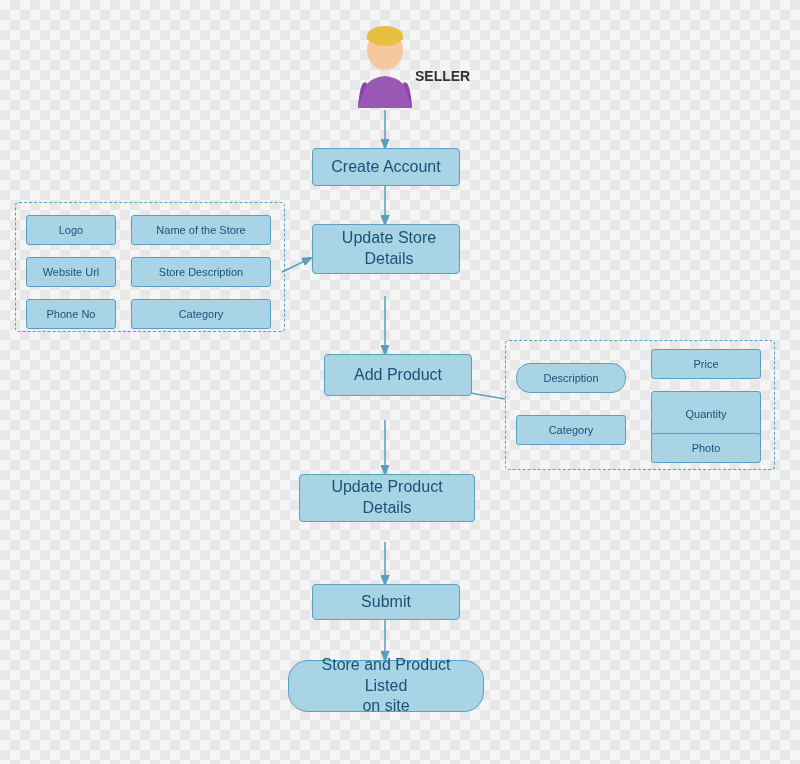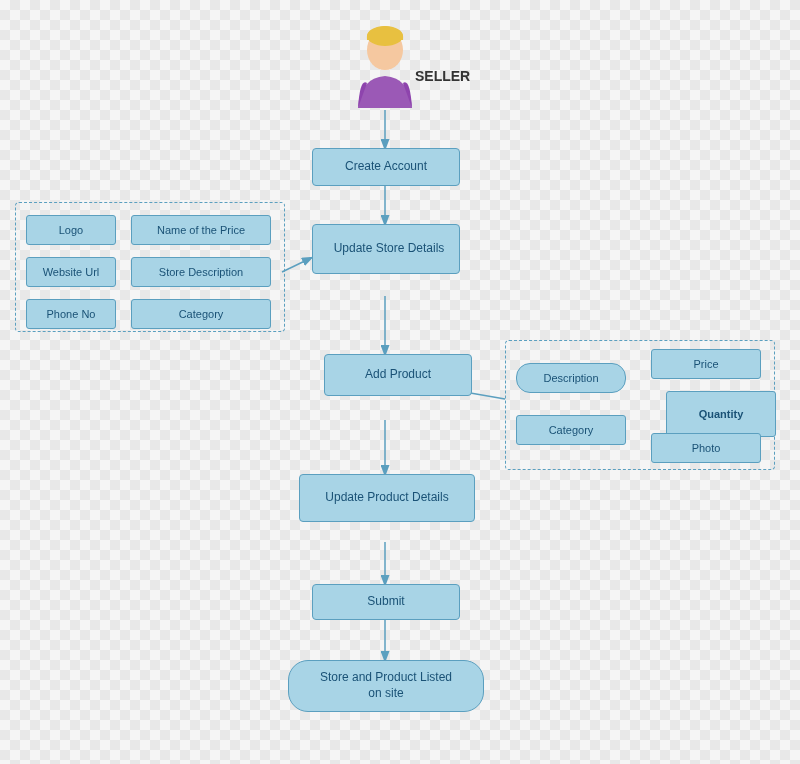--- a/index.html
+++ b/index.html
@@ -38,21 +38,21 @@
     
     .flow-box {
       position: absolute;
       background: #a8d4e6;
       border: 1.5px solid #5b9fbf;
       border-radius: 4px;
       display: flex;
       align-items: center;
       justify-content: center;
       text-align: center;
-      font-size: 12px;
+      font-size: 16px;
       color: #1a5276;
       font-weight: 400;
       line-height: 1.3;
     }
 
     .flow-box.rounded {
       border-radius: 20px;
     }
 
     
@@ -139,42 +139,42 @@
   <div class="seller-label" style="left: 415px; top: 40px; margin-top: 28px;">SELLER</div>
 
   <div class="flow-box" style="left: 312px; top: 148px; width: 148px; height: 38px;">Create Account</div>
 
   <div class="flow-box" style="left: 312px; top: 224px; width: 148px; height: 50px; padding-left: 6px;">Update Store Details</div>
 
   <div class="dashed-box" style="left: 15px; top: 202px; width: 270px; height: 130px;">
 
     <div class="inner-box" style="left: 10px; top: 12px; width: 90px; height: 30px;">Logo</div>
 
-    <div class="inner-box" style="left: 115px; top: 12px; width: 140px; height: 30px;">Name of the Price</div>
+    <div class="inner-box" style="left: 115px; top: 12px; width: 140px; height: 30px;">Name of the Store</div>
 
     <div class="inner-box" style="left: 10px; top: 54px; width: 90px; height: 30px;">Website Url</div>
 
     <div class="inner-box" style="left: 115px; top: 54px; width: 140px; height: 30px;">Store Description</div>
 
     <div class="inner-box" style="left: 10px; top: 96px; width: 90px; height: 30px;">Phone No</div>
 
     <div class="inner-box" style="left: 115px; top: 96px; width: 140px; height: 30px;">Category</div>
   </div>
 
   <div class="flow-box" style="left: 324px; top: 354px; width: 148px; height: 42px; padding: 4px;">Add  Product</div>
 
   <div class="dashed-box" style="left: 505px; top: 340px; width: 270px; height: 130px;">
 
     <div class="inner-box" style="left: 10px; top: 22px; width: 110px; height: 30px; border-radius: 14px;">Description</div>
 
     <div class="inner-box" style="left: 10px; top: 74px; width: 110px; height: 30px;">Category</div>
 
     <div class="inner-box" style="left: 145px; top: 8px; width: 110px; height: 30px;">Price</div>
 
-    <div class="inner-box" style="left: 160px; top: 50px; width: 110px; height: 46px; font-weight: bold;">Quantity</div>
+    <div class="inner-box" style="left: 145px; top: 50px; width: 110px; height: 46px;">Quantity</div>
 
     <div class="inner-box" style="left: 145px; top: 92px; width: 110px; height: 30px;">Photo</div>
   </div>
 
   <div class="flow-box" style="left: 299px; top: 474px; width: 176px; height: 48px; padding: 12px;">Update Product Details</div>
 
   <div class="flow-box" style="left: 312px; top: 584px; width: 148px; height: 36px;">Submit</div>
 
   <div class="flow-box rounded" style="left: 288px; top: 660px; width: 196px; height: 52px; padding: 16px; white-space: pre-line;">Store and Product Listed
 on site</div>

